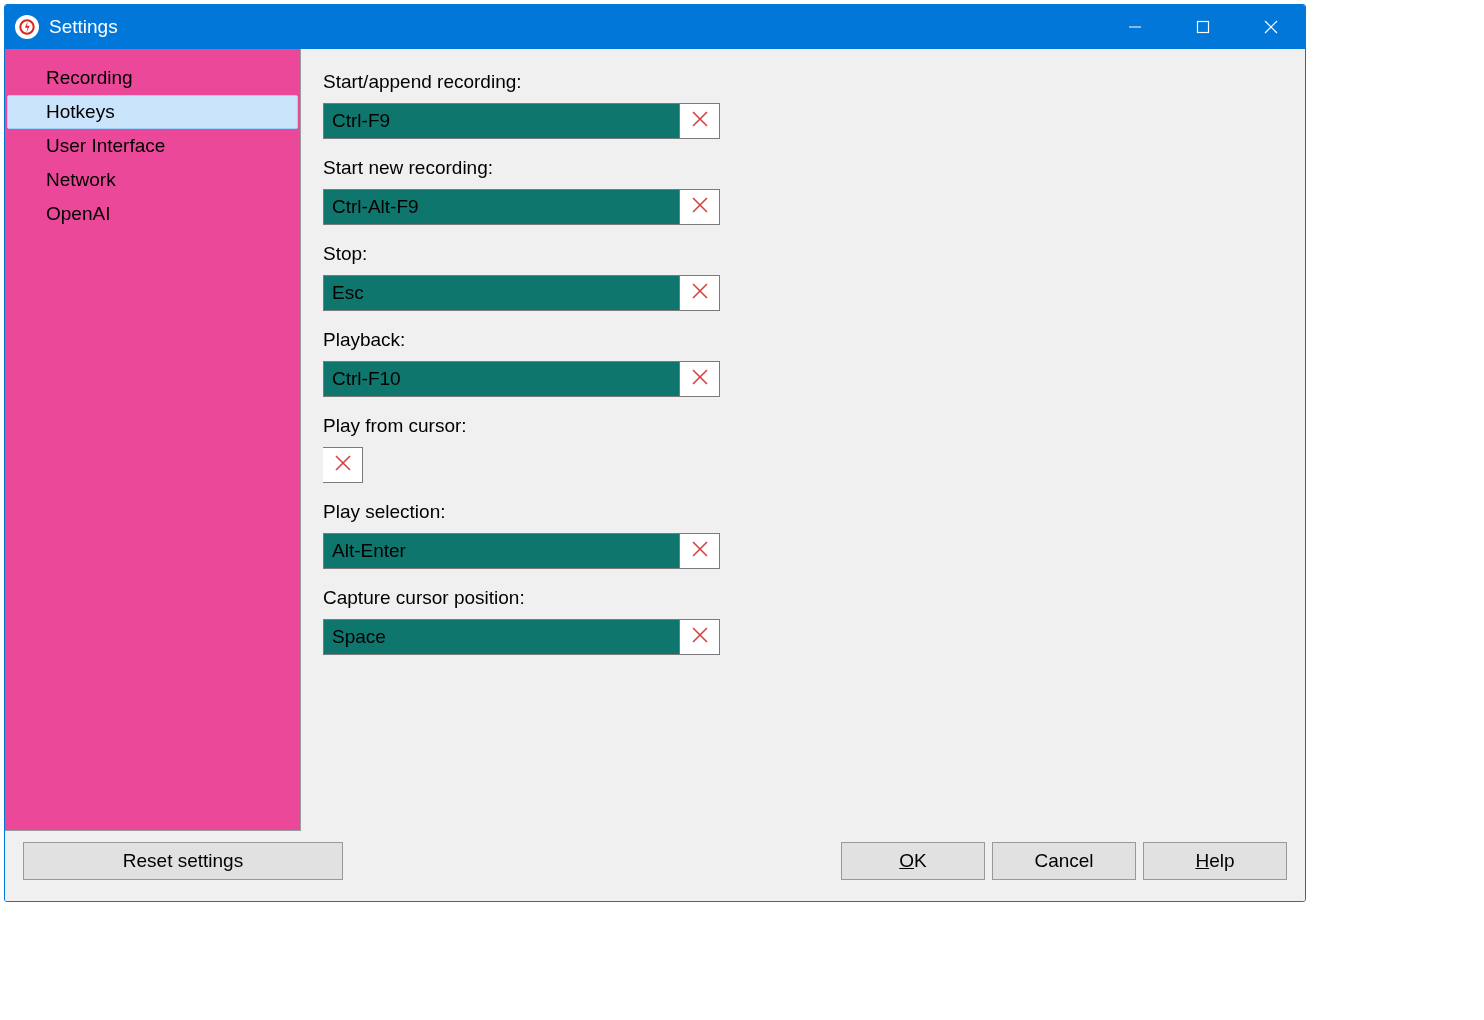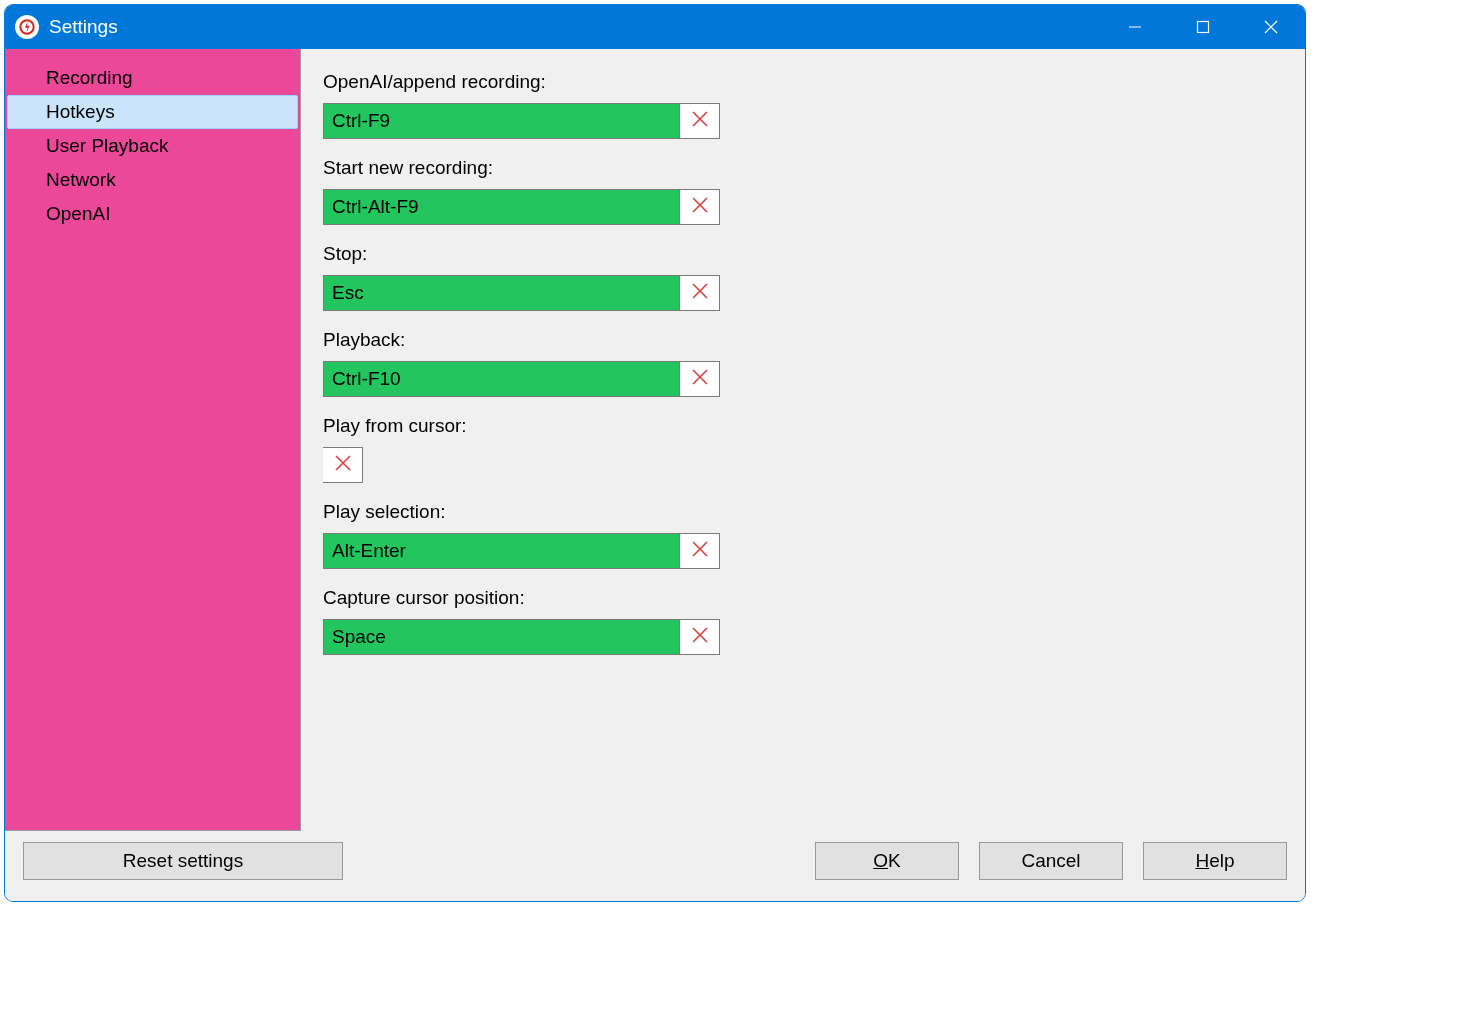--- a/index.html
+++ b/index.html
@@ -8,21 +8,21 @@
   font-size: 19px;
   background: #fff;
   width: 1484px;
   height: 1020px;
   overflow: hidden;
 }
 .window {
   width: 1302px;
   height: 898px;
   border: 1px solid #0077d9;
-  border-radius: 9px;
+  border-radius: 3px;
   overflow: hidden;
   display: flex;
   flex-direction: column;
   background: #f0f0f0;
   position: absolute;
   left: 4px;
   top: 4px;
 }
 .titlebar {
   height: 44px;
@@ -94,21 +94,21 @@
   margin-bottom: 10px;
   display: block;
 }
 .hotkey-row {
   display: flex;
   width: 397px;
 }
 .hotkey-input {
   flex: 1;
   height: 36px;
-  background: #22c55e;
+  background: #0f766e;
   border: 1px solid #7a7a7a;
   padding: 0 8px;
   font-size: 19px;
   color: #000;
   display: flex;
   align-items: center;
   font-family: inherit;
 }
 .clear-btn {
   width: 40px;
@@ -122,21 +122,21 @@
 }
 .clear-btn svg { width: 18px; height: 18px; stroke: #d94040; stroke-width: 1.6; fill: none; }
 
 .footer {
   height: 70px;
   background: #f0f0f0;
   border-top: none;
   display: flex;
   align-items: center;
   padding: 0 18px 10px 18px;
-  gap: 20px;
+  gap: 7px;
   flex-shrink: 0;
 }
 .btn {
   height: 38px;
   background: #e1e1e1;
   border: 1px solid #999;
   font-size: 19px;
   color: #000;
   display: flex;
   align-items: center;
@@ -184,34 +184,34 @@
   <div class="body">
 
     <div class="sidebar">
       <div class="sidebar-item">
         <span>Recording</span>
       </div>
       <div class="sidebar-item selected">
         <span>Hotkeys</span>
       </div>
       <div class="sidebar-item">
-        <span>User Playback</span>
+        <span>User Interface</span>
       </div>
       <div class="sidebar-item">
         <span>Network</span>
       </div>
       <div class="sidebar-item">
         <span>OpenAI</span>
       </div>
     </div>
 
     <div class="main">
 
       <div class="field-group">
-        <div class="field-label">OpenAI/append recording:</div>
+        <div class="field-label">Start/append recording:</div>
         <div class="hotkey-row">
           <input class="hotkey-input" readonly="" value="Ctrl-F9" style="">
           <div class="clear-btn">
             <span><svg viewBox="0 0 18 18">
                   <line x1="2" y1="2" x2="16" y2="16"></line>
                   <line x1="16" y1="2" x2="2" y2="16"></line>
                 </svg></span>
           </div>
         </div>
       </div>

